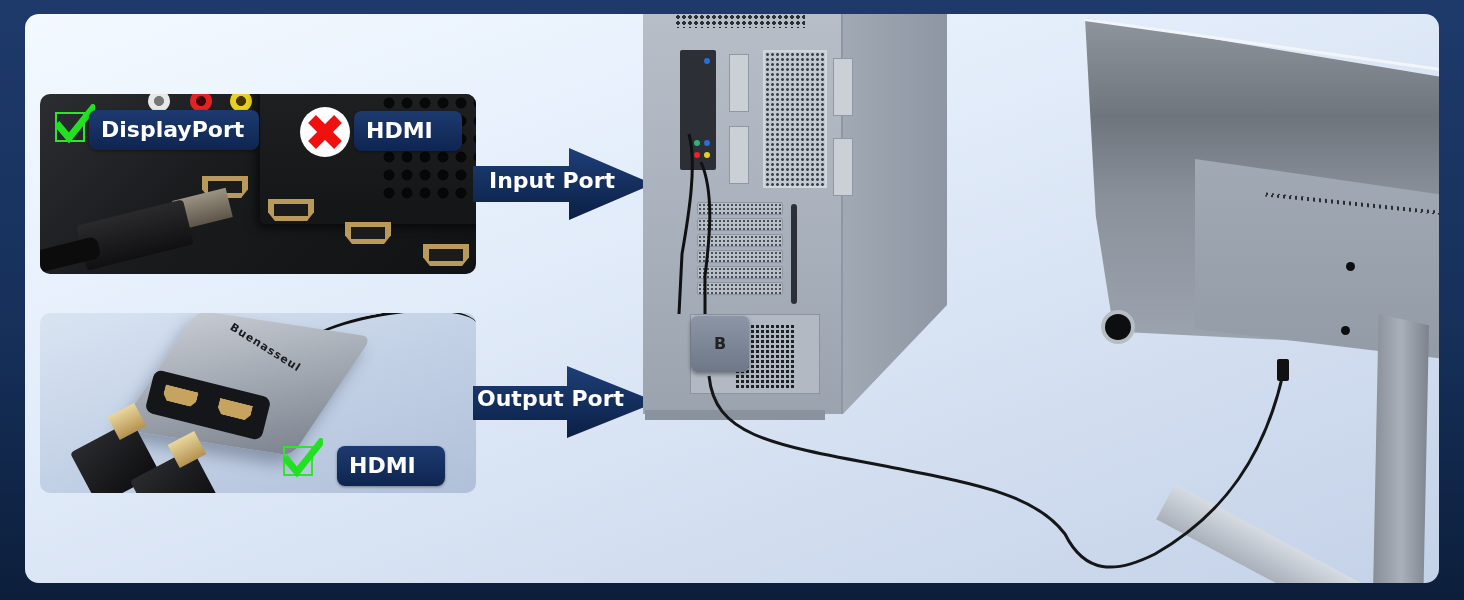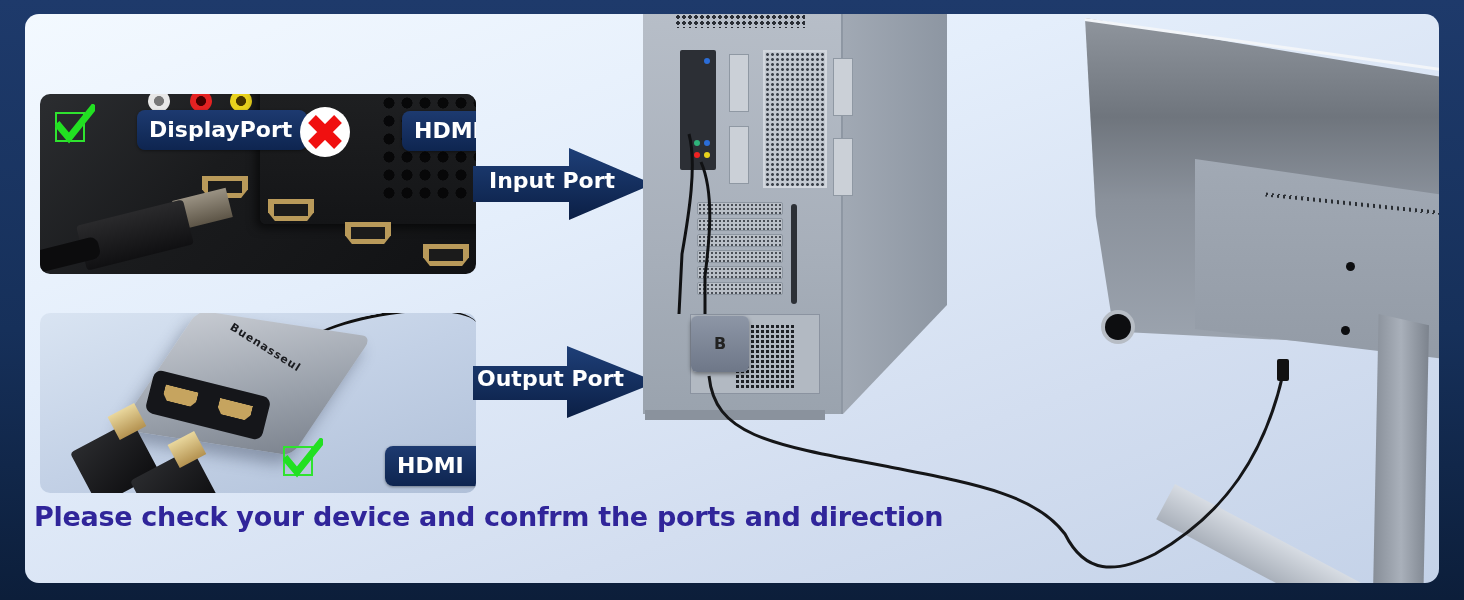--- a/index.html
+++ b/index.html
@@ -86,21 +86,20 @@
     position: absolute; left: 250px; top: 0; width: 190px; height: 60px;
     border-top: 3px solid #111; border-radius: 50% 50% 0 0; transform: rotate(-10deg);
   }
   
   .badge {
     position: absolute; height: 40px; border-radius: 8px;
     background: linear-gradient(180deg, #1d3a70 0%, #0e2550 100%);
     color: #fff; font-weight: bold; font-size: 22px; line-height: 40px;
     padding: 0 12px; box-shadow: 0 1px 3px rgba(0,0,0,0.4);
     font-family: "DejaVu Sans", sans-serif;
-    margin-left: 48px;
   }
   .check-box {
     position: absolute; width: 30px; height: 30px; border: 2px solid #2fe32f;
   }
   .check-box svg { position: absolute; left: -2px; top: -10px; }
   .x-circle {
     position: absolute; width: 50px; height: 50px; border-radius: 50%; background: #fff;
   }
   
   .arrow {
@@ -285,21 +284,21 @@
       <defs>
           <linearGradient id="ag1" x1="0" y1="0" x2="0" y2="1">
             <stop offset="0" stop-color="#1e3f78"></stop>
             <stop offset="1" stop-color="#0b1f45"></stop>
           </linearGradient>
         </defs>
       <polygon points="0,18 96,18 96,0 180,36 96,72 96,54 0,54" fill="url(#ag1)"></polygon>
     </svg>
     <span class="arrow-label" style="top:20px;left:16px;">Input Port</span>
   </div>
-  <div class="arrow" style="left:448px;top:332px;width:184px;">
+  <div class="arrow" style="left:448px;top:352px;width:184px;">
     <svg width="184" height="72" viewBox="0 0 184 72">
       <defs>
           <linearGradient id="ag2" x1="0" y1="0" x2="0" y2="1">
             <stop offset="0" stop-color="#1e3f78"></stop>
             <stop offset="1" stop-color="#0b1f45"></stop>
           </linearGradient>
         </defs>
       <polygon points="0,20 94,20 94,0 184,36 94,72 94,54 0,54" fill="url(#ag2)"></polygon>
     </svg>
     <span class="arrow-label" style="top:20px;left:4px;">Output Port</span>
@@ -344,14 +343,13 @@
   <div class="stand-leg"></div>
   <div class="stand-neck"></div>
 
   <svg class="cable-svg" width="1414" height="569" viewBox="0 0 1414 569">
     <path d="M664 120 C672 150, 664 200, 657 240 L654 300" stroke="#101113" stroke-width="3" fill="none"></path>
     <path d="M676 148 C690 180, 684 230, 680 262 L680 300" stroke="#101113" stroke-width="3" fill="none"></path>
     <path d="M684 362 C690 420, 740 430, 860 452 C950 470, 1010 480, 1040 520 C1060 560, 1090 560, 1130 540 C1200 500, 1240 440, 1258 360" stroke="#151618" stroke-width="3" fill="none"></path>
     <rect x="1252" y="345" width="12" height="22" rx="2" fill="#111"></rect>
   </svg>
 
-  <div class="headline">Please check your device and confrm the ports and direction</div>
 </div>
 
 </body></html>

